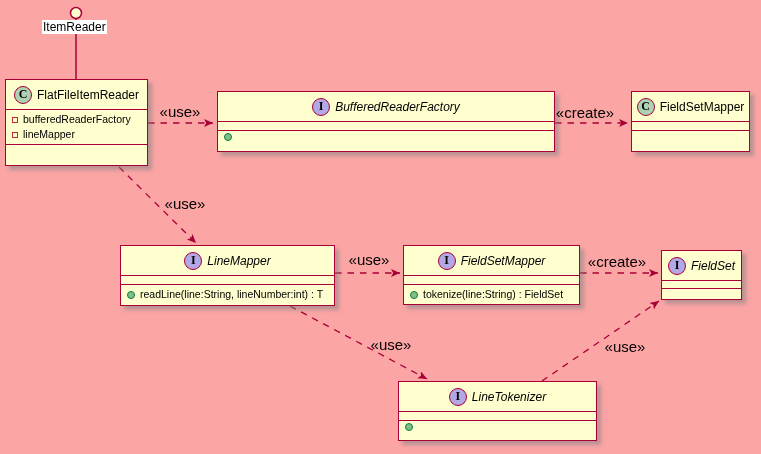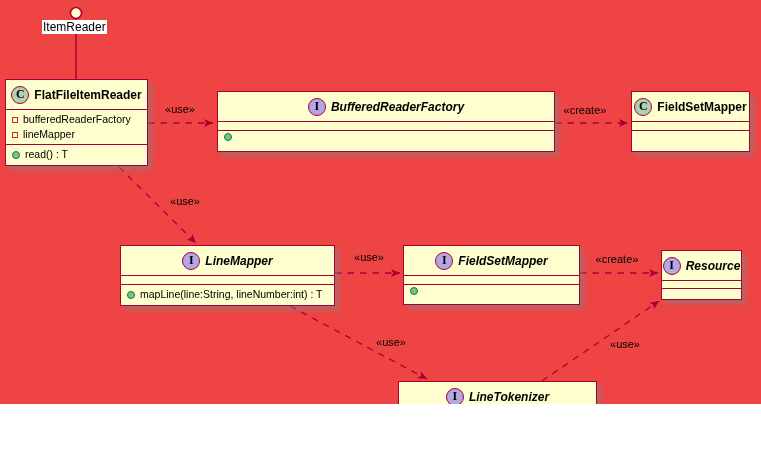--- a/index.html
+++ b/index.html
@@ -1,41 +1,41 @@
 <!DOCTYPE html>
 <html><head>
 <meta charset="utf-8">
 <style>
   html,body{margin:0;padding:0;background:#ffffff;}
-  #canvas{position:relative;width:761px;height:404px;background:#ef4444;overflow:hidden;
+  #canvas{position:relative;width:761px;height:454px;background:#fca5a5;overflow:hidden;
           font-family:"Liberation Sans",sans-serif;}
   #edges{position:absolute;left:0;top:0;width:761px;height:454px;pointer-events:none;}
 
   .uml-box{position:absolute;box-sizing:border-box;background:#FEFECE;border:1.5px solid #A80036;
            box-shadow:4px 4px 4px rgba(130,130,130,0.55);}
   .box-title{display:flex;align-items:center;justify-content:center;gap:5px;height:29px;
              border-bottom:1.5px solid #A80036;}
-  .title-text{font-size:12px;font-weight:700;color:#000;white-space:nowrap;}
+  .title-text{font-size:12px;font-weight:400;color:#000;white-space:nowrap;}
   .iface .title-text{font-style:italic;}
   .spot{width:18px;height:18px;border-radius:50%;flex:0 0 18px;display:flex;align-items:center;
         justify-content:center;font-family:"Liberation Serif",serif;font-weight:bold;font-size:12px;
         color:#000;box-sizing:border-box;}
   .spot-c{background:#ADD1B2;border:1px solid #A80036;}
   .spot-i{background:#B4A7E5;border:1px solid #A80036;}
   .box-empty{height:8px;border-bottom:1.5px solid #A80036;}
   .box-empty.thin{height:7px;}
   .box-section{padding:2px 6px;}
   .box-section.with-sep{border-bottom:1.5px solid #A80036;}
   .member{display:flex;align-items:center;gap:5px;font-size:10.5px;line-height:15px;color:#000;
           white-space:nowrap;}
   .icon-sq{width:6px;height:6px;flex:0 0 6px;border:1px solid #C82930;box-sizing:border-box;}
   .icon-dot{width:8px;height:8px;flex:0 0 8px;border-radius:50%;background:#84BE84;
             border:1px solid #038048;box-sizing:border-box;}
 
-  .edge-label{position:absolute;transform:translateX(-50%);font-size:11px;color:#000;
+  .edge-label{position:absolute;transform:translateX(-50%);font-size:15px;color:#000;
               white-space:nowrap;}
   .lollipop-label{position:absolute;left:42px;top:20px;font-size:12px;color:#000;background:#fff;
                   padding:0 1px;white-space:nowrap;}
 </style>
 </head>
 <body>
 
 <div id="canvas">
 
   <svg id="edges" width="761" height="454" viewBox="0 0 761 454" xmlns="http://www.w3.org/2000/svg">
@@ -67,26 +67,20 @@
     <div class="box-section with-sep">
       <div class="member">
         <span class="icon-sq"></span>
         <span>bufferedReaderFactory</span>
       </div>
       <div class="member">
         <span class="icon-sq"></span>
         <span>lineMapper</span>
       </div>
     </div>
-    <div class="box-section">
-      <div class="member">
-        <span class="icon-dot"></span>
-        <span>read() : T</span>
-      </div>
-    </div>
   </div>
 
   <div class="uml-box iface" style="left:217px;top:91px;width:338px;height:61px;">
     <div class="box-title">
       <span class="spot spot-i">I</span>
       <span class="title-text">BufferedReaderFactory</span>
     </div>
     <div class="box-empty"></div>
     <div class="box-section">
       <div class="member">
@@ -105,42 +99,43 @@
 
   <div class="uml-box iface" style="left:120px;top:245px;width:215px;height:61px;">
     <div class="box-title">
       <span class="spot spot-i">I</span>
       <span class="title-text">LineMapper</span>
     </div>
     <div class="box-empty"></div>
     <div class="box-section">
       <div class="member">
         <span class="icon-dot"></span>
-        <span>mapLine(line:String, lineNumber:int) : T</span>
+        <span>readLine(line:String, lineNumber:int) : T</span>
       </div>
     </div>
   </div>
 
   <div class="uml-box iface" style="left:403px;top:245px;width:177px;height:60px;">
     <div class="box-title">
       <span class="spot spot-i">I</span>
       <span class="title-text">FieldSetMapper</span>
     </div>
     <div class="box-empty"></div>
     <div class="box-section">
       <div class="member">
         <span class="icon-dot"></span>
+        <span>tokenize(line:String) : FieldSet</span>
       </div>
     </div>
   </div>
 
   <div class="uml-box iface" style="left:661px;top:250px;width:81px;height:50px;">
     <div class="box-title">
       <span class="spot spot-i">I</span>
-      <span class="title-text">Resource</span>
+      <span class="title-text">FieldSet</span>
     </div>
     <div class="box-empty thin"></div>
     <div class="box-section"></div>
   </div>
 
   <div class="uml-box iface" style="left:398px;top:381px;width:199px;height:60px;">
     <div class="box-title">
       <span class="spot spot-i">I</span>
       <span class="title-text">LineTokenizer</span>
     </div>

